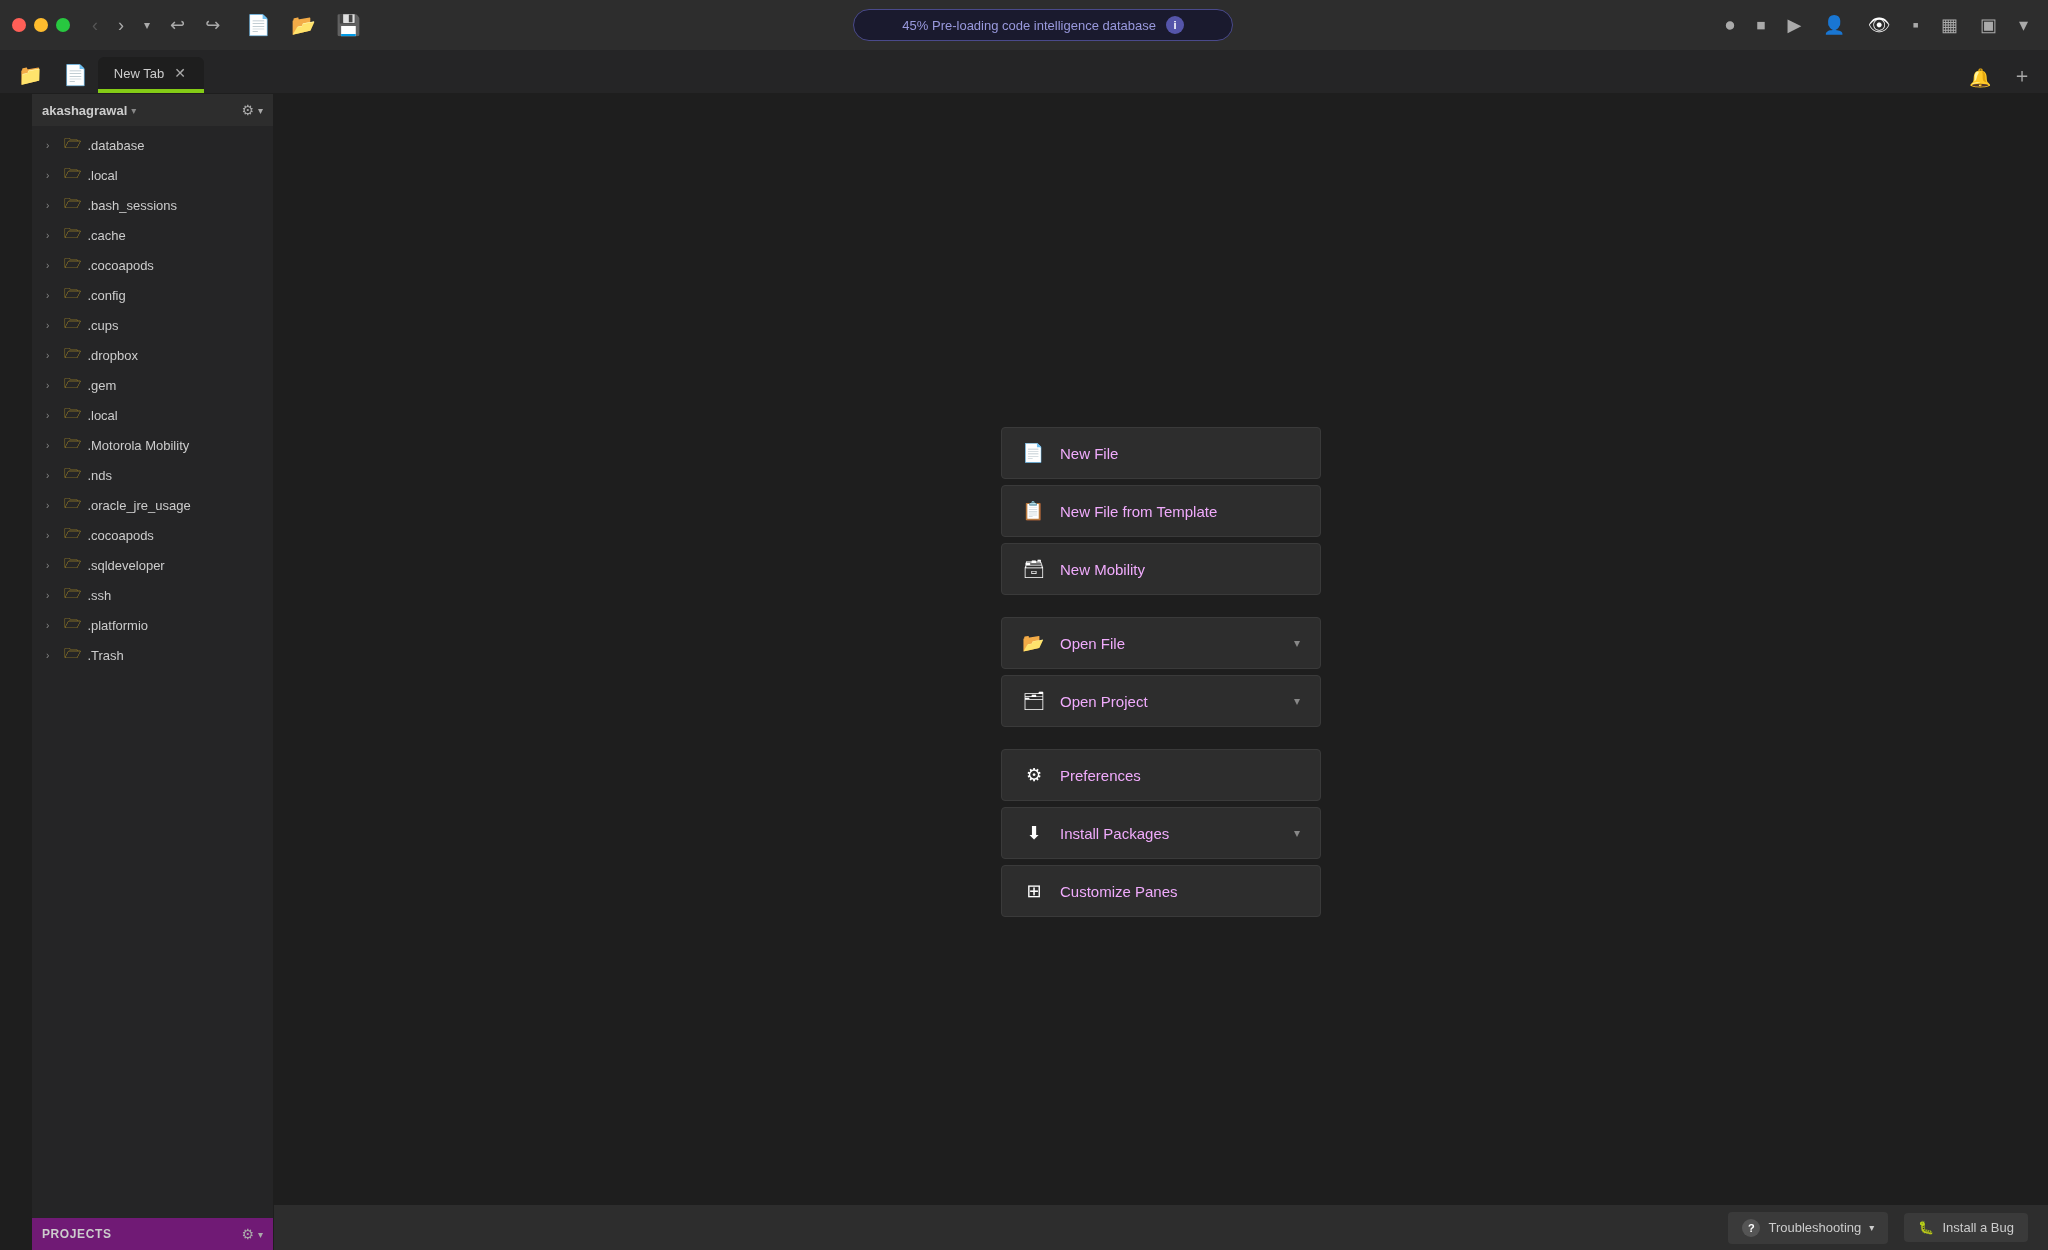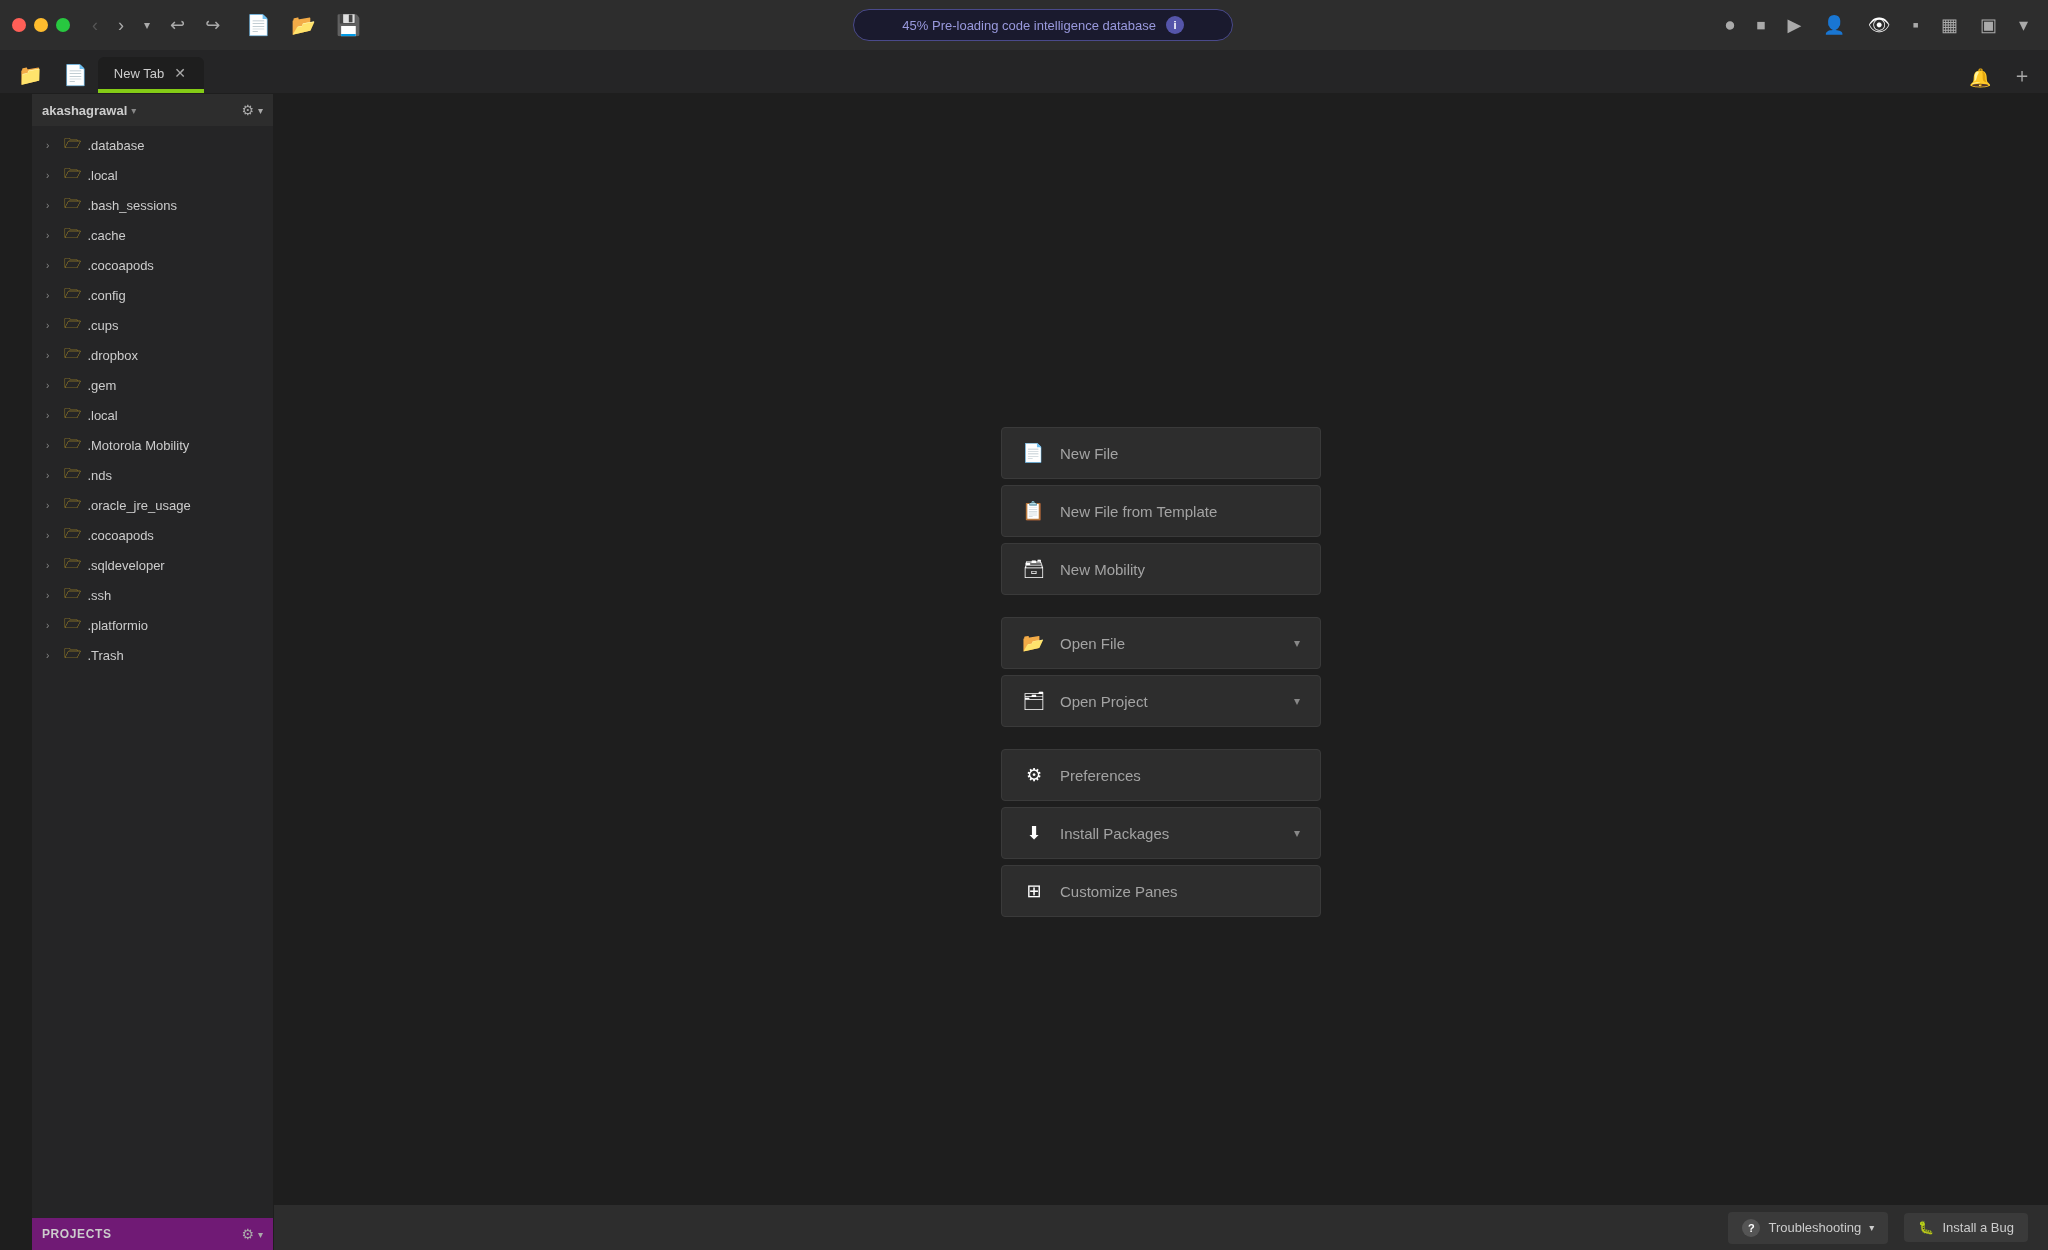--- a/index.html
+++ b/index.html
@@ -291,21 +291,21 @@
       transition: background 0.15s;
     }
     .action-btn .btn-icon {
       font-size: 18px;
       width: 24px;
       text-align: center;
       color: #fff;
     }
     .action-btn .btn-text {
       flex: 1;
-      color: #a3a3a3;
+      color: #f0abfc;
     }
     .action-btn .btn-arrow {
       font-size: 12px;
       color: #888;
     }
     .action-group-gap { height: 10px; }
 
     
     .bottombar {
       position: absolute;

